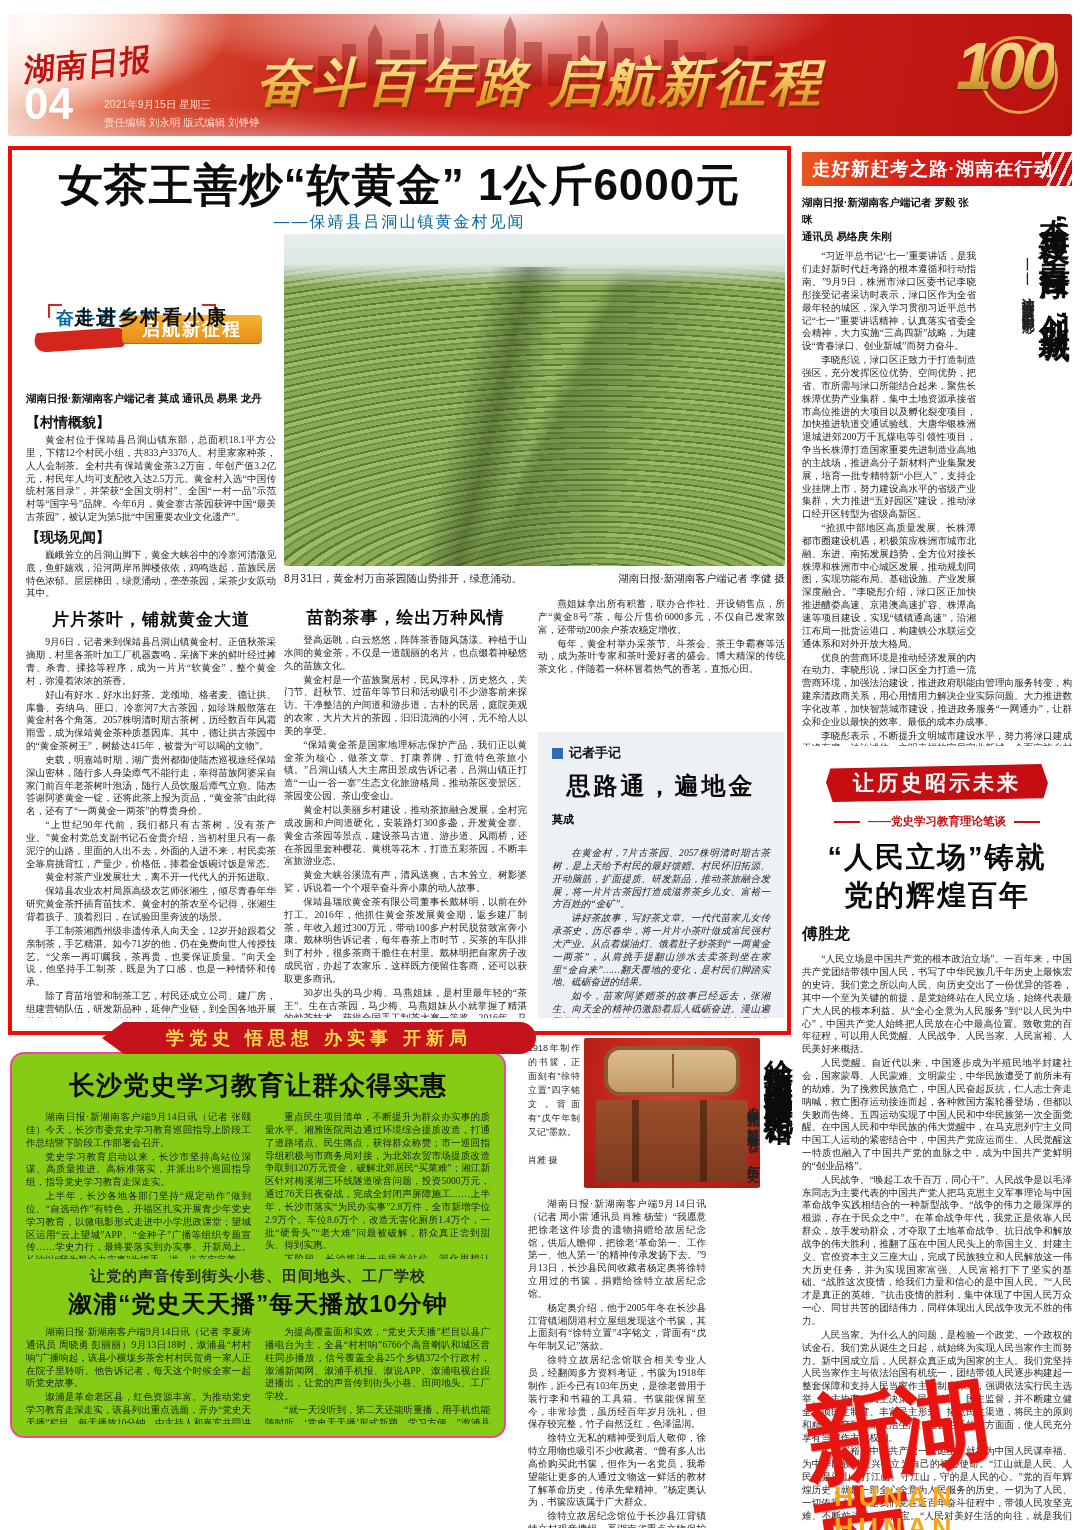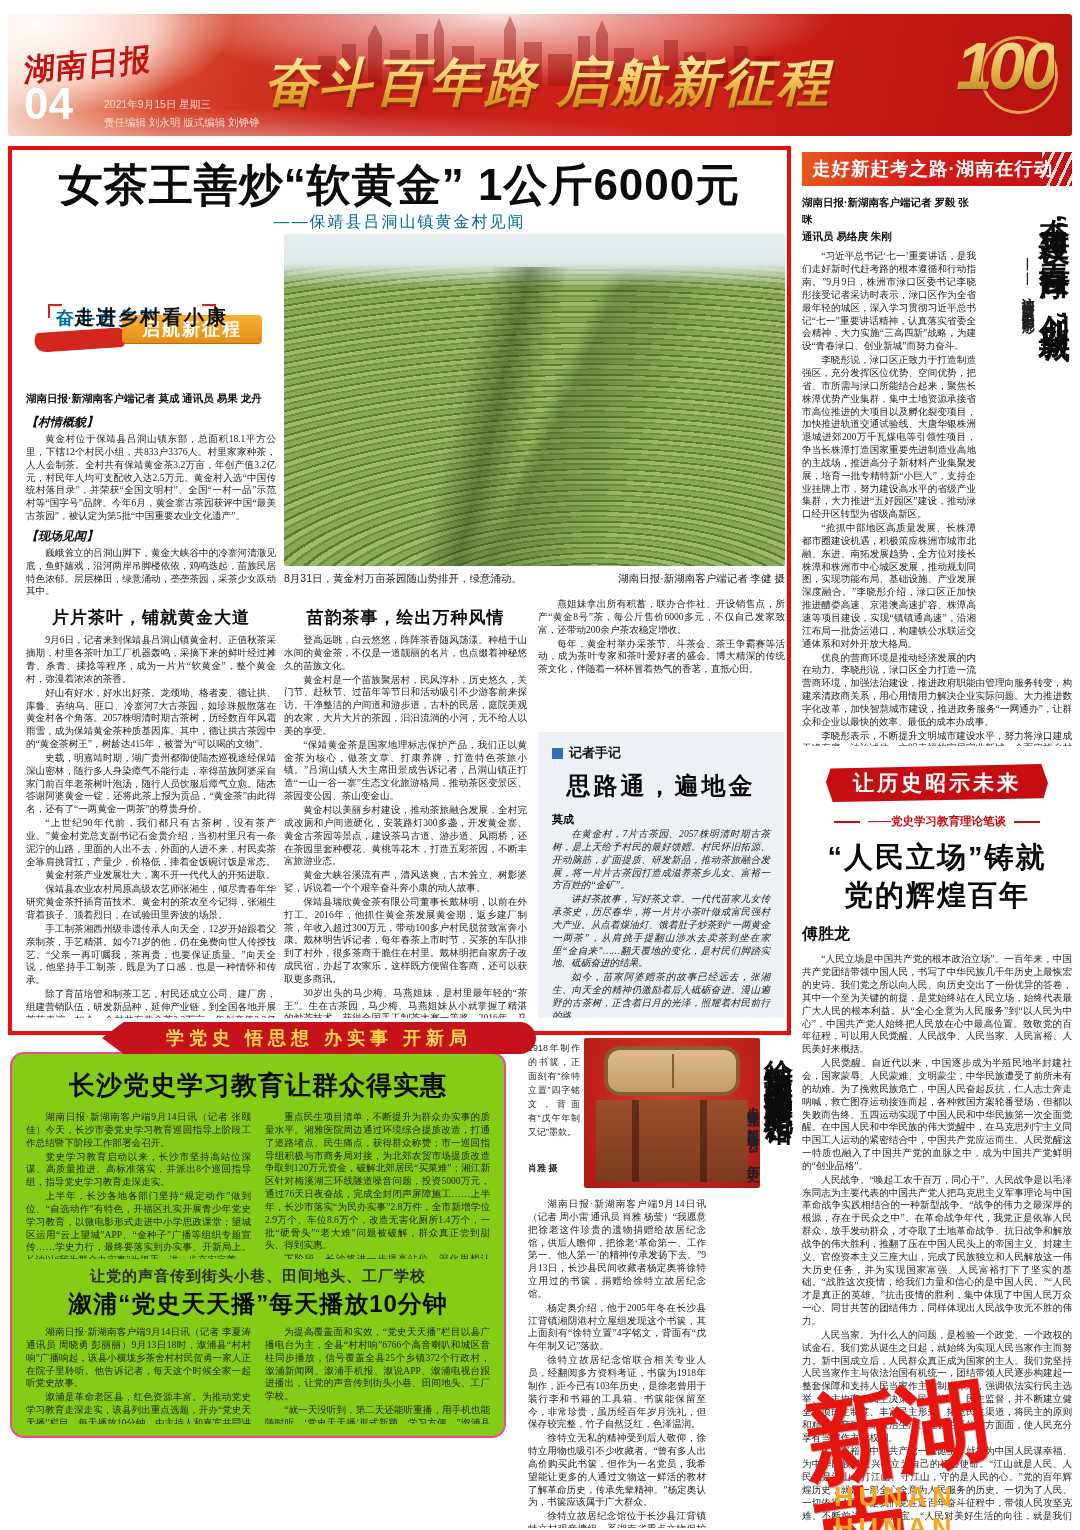--- a/index.html
+++ b/index.html
@@ -18,21 +18,21 @@
     background:radial-gradient(ellipse 70% 130% at 18% 130%, rgba(255,255,255,.55) 0%, rgba(255,255,255,.15) 45%, rgba(255,255,255,0) 70%); }
   .masthead-logo { left:16px; top:30px; font-size:31px; font-weight:900; color:#c0120f;
     font-family:"Liberation Serif",serif; transform:rotate(-5deg) skewX(-8deg); letter-spacing:1px; }
   .page-number { left:16px; top:68px; font-size:44px; font-weight:700; color:#fff; line-height:1; }
   .date-block { left:96px; top:82px; color:#ffd8c8; font-size:10.5px; line-height:1.7; }
   .skyline { left:300px; top:2px; opacity:.55; }
   .slogan { left:0; top:34px; width:100%; text-align:center; font-size:52px; font-weight:900;
     letter-spacing:3px; font-style:italic;
     background:linear-gradient(180deg,#fff3bd 0%,#f8d678 34%,#dfa22a 68%,#b77c10 100%);
     -webkit-background-clip:text; background-clip:text; color:transparent;
-    filter:drop-shadow(2px 3px 0 rgba(120,40,0,.55));margin-left:8px; }
+    filter:drop-shadow(2px 3px 0 rgba(120,40,0,.55)); }
   .emblem { right:18px; top:14px; font-size:66px; font-weight:900; font-style:italic;
     background:linear-gradient(180deg,#fdeaa6 0%,#e8b84e 55%,#a8761a 100%);
     -webkit-background-clip:text; background-clip:text; color:transparent;
     filter:drop-shadow(1px 2px 0 rgba(90,30,0,.5)); letter-spacing:-4px; }
   .emblem-ring { right:14px; top:22px; width:78px; height:78px; border:3px solid rgba(240,197,90,.8); border-radius:50%; }
 
   
   #red-box { left:8px; top:146px; width:783px; height:889px; border:4px solid #ec0d0a; background:#fff; }
   .ma-headline { left:0; top:6px; width:100%; text-align:center; font-size:44px; font-weight:900;
     color:#0c0c0c; letter-spacing:1px; }
@@ -42,42 +42,42 @@
   .badge-l1 { position:absolute; left:30px; top:2px; font-size:18px; font-weight:700; color:#0369a1; letter-spacing:3px; }
   .corner-a { position:absolute; left:22px; top:0; width:14px; height:14px; border-left:2px solid #d3261c; border-top:2px solid #d3261c; }
   .corner-b { position:absolute; left:176px; top:0; width:14px; height:22px; border-right:2px solid #d3261c; border-top:2px solid #d3261c; }
   .badge-ribbon { position:absolute; left:8px; top:26px; width:92px; height:20px; background:#d3261c;
     border-radius:2px 18px 2px 22px; transform:skewX(-24deg) rotate(-4deg); }
   .badge-l2 { position:absolute; left:96px; top:11px; background:linear-gradient(180deg,#f7b42e,#e78c19);
     color:#fff; font-weight:900; font-size:18px; letter-spacing:2px; padding:2px 20px; border-radius:4px;
     box-shadow:0 1px 0 #b96a08; }
   .series-title { position:relative; text-align:center; font-size:20px; font-weight:900; color:#111; margin:60px 0 6px; letter-spacing:2px; }
   .ma-byline { font-size:10.5px; font-weight:700; color:#111; margin:2px 0 8px; }
-  .tagline { font-size:12px; font-weight:700; color:#111; margin:5px 0 2px;font-style:italic; }
+  .tagline { font-size:14px; font-weight:700; color:#111; margin:5px 0 2px; }
   .bt { font-family:"Liberation Serif",serif; font-size:9.6px; line-height:1.34; text-align:justify; color:#1d1d1d; }
   .bt p { text-indent:2em; margin:0 0 1px; }
   .sec-head { text-align:center; font-size:17px; font-weight:900; color:#0d0d0d; margin:8px 0 5px; letter-spacing:1px; }
   .ma-photo { left:272px; top:84px; width:501px; height:332px; border-radius:2px; overflow:hidden;
     background:
       linear-gradient(180deg, #e9eef0 0%, #dde8e4 9%, rgba(221,232,228,0) 16%),
       linear-gradient(115deg, rgba(255,255,255,0) 52%, rgba(55,80,28,.38) 55%, rgba(255,255,255,0) 72%),
       repeating-radial-gradient(ellipse 150% 95% at 62% 118%, #8aa957 0 9px, #6d9340 9px 13px, #9db969 13px 21px, #597f33 21px 25px),
       #79a04b; }
   .photo-ridge { position:absolute; left:34%; top:10%; width:16%; height:90%;
     background:linear-gradient(90deg, rgba(40,60,20,0) 0%, rgba(40,60,20,.45) 50%, rgba(40,60,20,0) 100%);
     transform:skewX(-14deg); }
   .caption-row { left:272px; top:422px; width:501px; display:flex; justify-content:space-between; font-size:10.5px; color:#222; }
   .ma-col2 { left:272px; top:448px; width:243px; height:420px; overflow:hidden; }
   .ma-col3 { left:526px; top:448px; width:247px; height:130px; overflow:hidden; }
   .notes-box { left:526px; top:582px; width:246px; height:286px; background:#edf1f5; padding:12px 14px; overflow:hidden; }
   .notes-label { display:flex; align-items:center; gap:6px; font-size:13px; font-weight:900; color:#111; }
   .blue-sq { width:11px; height:11px; background:#2f6cb3; display:inline-block; }
   .notes-title { text-align:center; font-size:24px; font-weight:900; font-family:"Liberation Serif",serif;
     letter-spacing:3px; margin:8px 0 10px; color:#0b0b0b; }
-  .notes-author { font-size:11px; font-weight:900; margin-bottom:1px; }
+  .notes-author { font-size:11px; font-weight:900; margin-bottom:20px; }
   .notes-body p { font-style:italic; }
 
   
   .sb-banner { left:802px; top:152px; width:270px; height:34px;
     background:linear-gradient(90deg,#e9571f 0%, #d31a16 45%, #c30f12 100%);
     color:#fff; font-weight:900; font-size:18.5px; line-height:34px; padding-left:10px; letter-spacing:1px; overflow:hidden; }
   .sb-banner::after { content:""; position:absolute; right:0; top:0; width:30px; height:34px;
     background:repeating-linear-gradient(115deg, #fff 0 3px, rgba(255,255,255,0) 3px 9px); opacity:.85; }
   .sb-article { left:802px; top:194px; width:270px; height:552px; overflow:hidden; }
   .sb-byline { font-size:10.5px; font-weight:700; line-height:1.6; margin-bottom:6px; color:#111; }
@@ -120,21 +120,21 @@
     background:radial-gradient(ellipse at 50% 35%, #d9402f 0%, #c3241c 55%, #a91a14 100%); border-radius:2px; }
   .xtl-lid { position:absolute; left:20px; top:8px; width:136px; height:50px;
     background:linear-gradient(180deg,#dcbd8f,#c39b66); border:4px solid #8a5a33; border-radius:16px; }
   .xtl-lid::after { content:""; position:absolute; left:50%; top:4px; width:2px; height:34px; background:#8a5a33; }
   .xtl-bbody { position:absolute; left:12px; top:62px; width:152px; height:82px;
     background:linear-gradient(180deg,#9c4f2b,#7c3a1e),
     repeating-linear-gradient(90deg, rgba(0,0,0,0) 0 40px, rgba(50,20,8,.55) 40px 48px); border-radius:3px; }
   .xtl-bbody::before { content:""; position:absolute; left:36px; top:0; width:7px; height:100%; background:rgba(55,22,8,.55); }
   .xtl-bbody::after { content:""; position:absolute; left:104px; top:0; width:7px; height:100%; background:rgba(55,22,8,.55); }
   .xtl-cap { position:absolute; left:0; top:6px; width:52px; font-size:9px; line-height:1.55; color:#2a2a2a; text-align:justify; }
-  .xtl-credit { margin-top:22px; font-weight:700; }
+  .xtl-credit { margin-top:14px; font-weight:400; }
   .xtl-vert { position:absolute; right:0; top:0; height:478px; writing-mode:vertical-rl; overflow:hidden; }
   .xtl-vmain { font-size:29px; font-weight:900; letter-spacing:4px; color:#0c0c0c; line-height:1.2; }
   .xtl-vsub { font-size:12.5px; font-weight:700; padding-top:62px; letter-spacing:2px; color:#222; }
   .xtl-body { position:absolute; left:0; top:162px; width:178px; height:330px; overflow:hidden; }
 </style>
 </head>
 <body>
 
 <div id="page">
 

